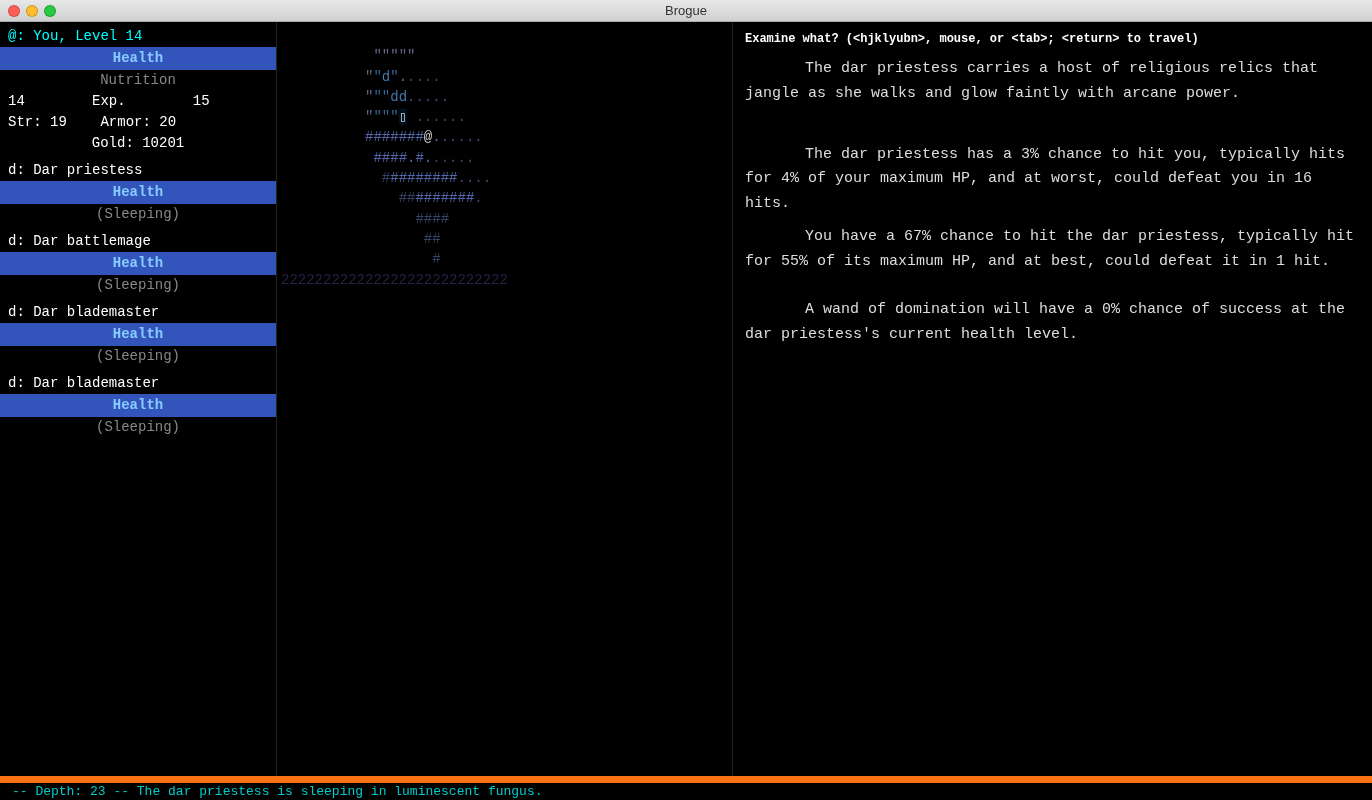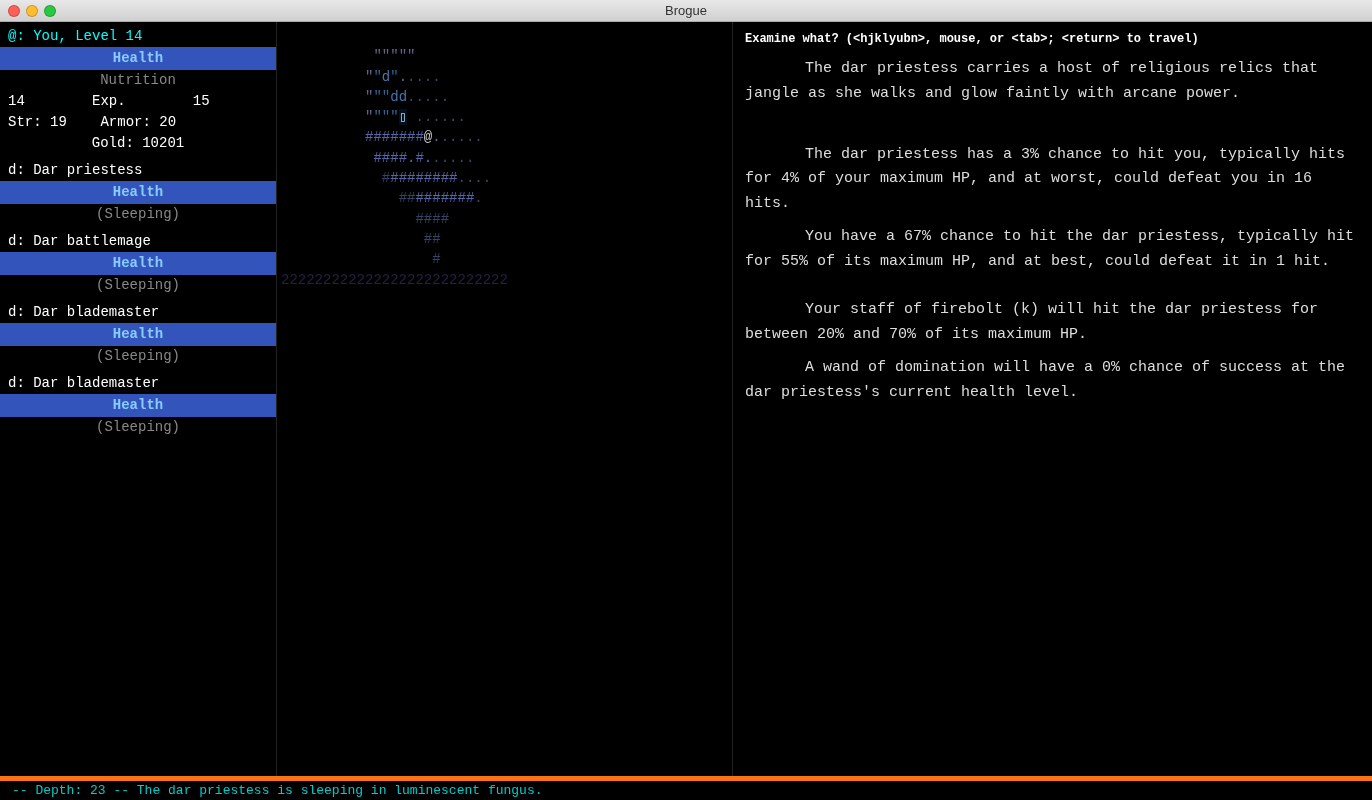--- a/index.html
+++ b/index.html
@@ -122,21 +122,21 @@
       color: #ddd;
       font-size: 15px;
       line-height: 1.65;
     }
 
     
     #statusbar {
       width: 100%;
       height: 24px;
       background: #000;
-      border-top: 5px solid #f97316;
+      border-top: 7px solid #f97316;
       display: flex;
       align-items: center;
       padding: 0 12px;
       font-size: 13px;
       color: #0cc;
       font-family: 'Courier New', Courier, monospace;
     }
   </style>
 </head>
 <body>
@@ -213,21 +213,20 @@
 <span style="color:#222244">222222222222222222222222222</span>
 </div>
   </div>
 
   <div id="infopanel">
     <div id="examine-prompt">Examine what? (&lt;hjklyubn&gt;, mouse, or &lt;tab&gt;; &lt;return&gt; to travel)</div>
     <div id="info-text">
       <p style="margin-bottom:8px; text-indent:4em;">The dar priestess carries a host of religious relics that jangle as she walks and glow faintly with arcane power.</p>
       <p style="margin-bottom:8px; text-indent:4em;margin-top:36px;">The dar priestess has a 3% chance to hit you, typically hits for 4% of your maximum HP, and at worst, could defeat you in 16 hits.</p>
       <p style="margin-bottom:24px; text-indent:4em;">You have a 67% chance to hit the dar priestess, typically hit for 55% of its maximum HP, and at best, could defeat it in 1 hit.</p>
-      <p style="margin-bottom:8px; text-indent:4em;">Your staff of firebolt (k) will hit the dar priestess for between 20% and 70% of its maximum HP.</p>
       <p style="margin-bottom:8px; text-indent:4em;">A wand of domination will have a 0% chance of success at the dar priestess's current health level.</p>
     </div>
   </div>
 
 </div>
 
 <div id="statusbar">
   <span>-- Depth: 23 --    The dar priestess is sleeping in luminescent fungus.</span>
 </div>
 

